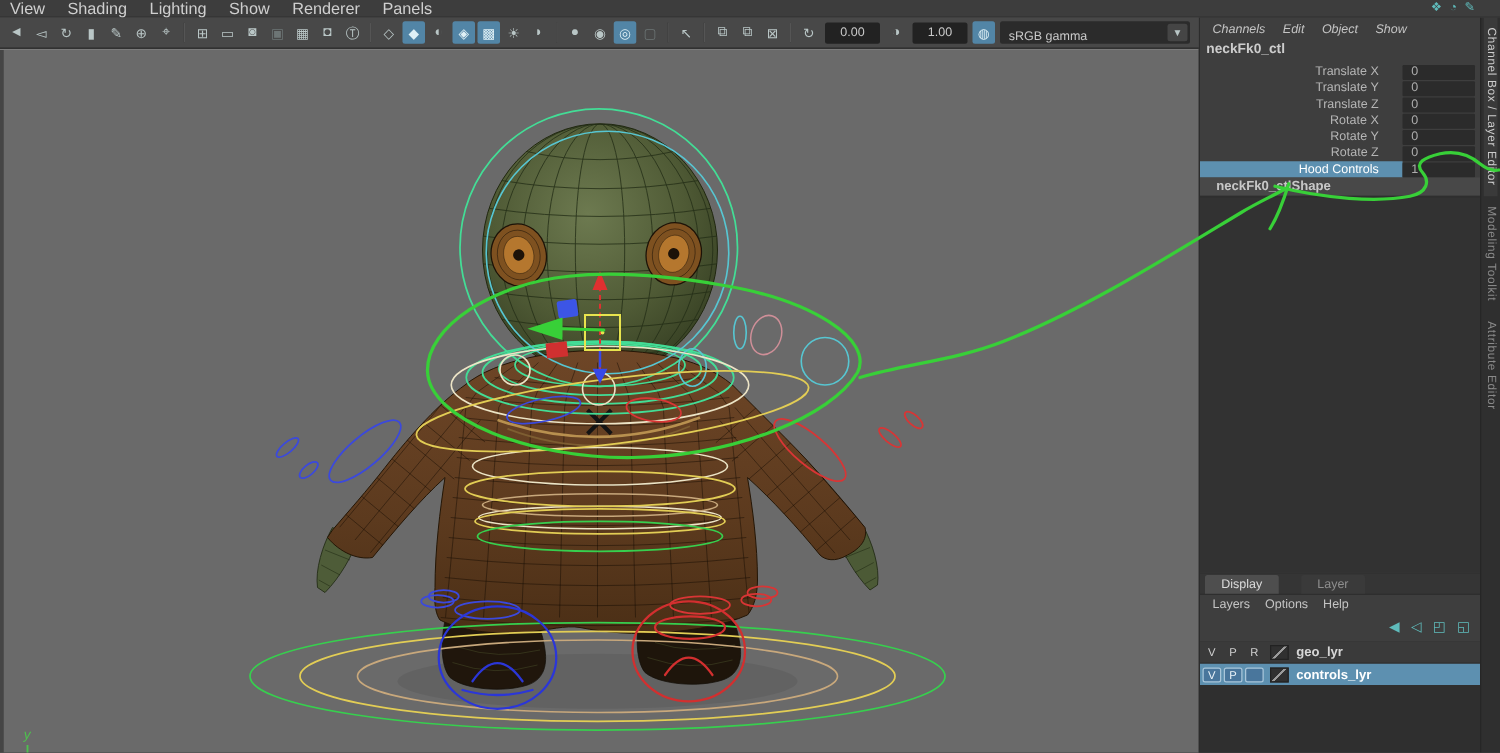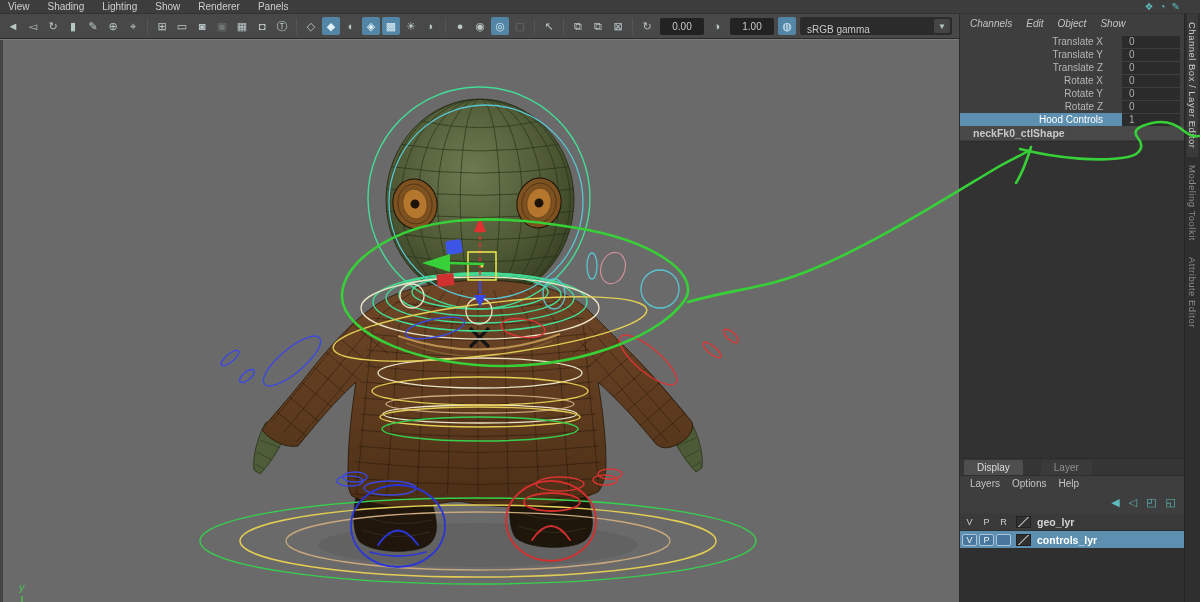--- a/index.html
+++ b/index.html
@@ -4,21 +4,21 @@
 <style>
   * { margin:0; padding:0; box-sizing:border-box; }
   html,body { width:1200px; height:602px; overflow:hidden; background:#2b2b2b;
     font-family:"Liberation Sans", sans-serif; }
   .root { position:relative; width:1200px; height:602px; background:#3d3d3d; }
 
   
   .menubar { position:absolute; left:0; top:0; width:1200px; height:14px;
     background:#3d3d3d; border-bottom:1px solid #343434; display:flex; align-items:center; z-index:5; }
   .menubar .menus { display:flex; gap:0; padding-left:8px; }
-  .menu-item { font-size:10px; color:#cfcfcf; padding:0 10px 0 0; margin-right:8px; cursor:default; }
+  .menu-item { font-size:13px; color:#cfcfcf; padding:0 10px 0 0; margin-right:8px; cursor:default; }
   .mb-right { position:absolute; right:20px; top:0; height:14px; display:flex; align-items:center; gap:6px; }
   .mb-ico { font-size:10px; line-height:10px; }
 
   
   .toolbar { position:absolute; left:0; top:14px; width:959px; height:25px; background:#484848;
     border-bottom:1px solid #2a2a2a; display:flex; align-items:center; padding-left:3px; z-index:5; }
   .tb-icon { width:18px; height:18px; margin:0 1px; display:flex; align-items:center; justify-content:center;
     font-size:11px; color:#b9c6c6; border-radius:2px; }
   .tb-icon.hl { background:#5285a6; color:#dff0f6; }
   .tb-icon.t-sep { width:1px; height:16px; background:#383838; border-right:1px solid #555; margin:0 4px; padding:0; }
@@ -370,20 +370,21 @@
   </div>
 
   <div class="rightpanel">
     <div class="cb-menus">
 
     <div class="menu-item">Channels</div>
         <div class="menu-item">Edit</div>
         <div class="menu-item">Object</div>
         <div class="menu-item">Show</div>
       </div>
+    <div class="cb-object">neckFk0_ctl</div>
     <div style="height:2px"></div>
     <div class="cb-rows">
 
         <div class="channel-row">
           <div class="ch-label">Translate X</div>
           <div class="ch-value">0</div>
         </div>
 
         <div class="channel-row">
           <div class="ch-label">Translate Y</div>

